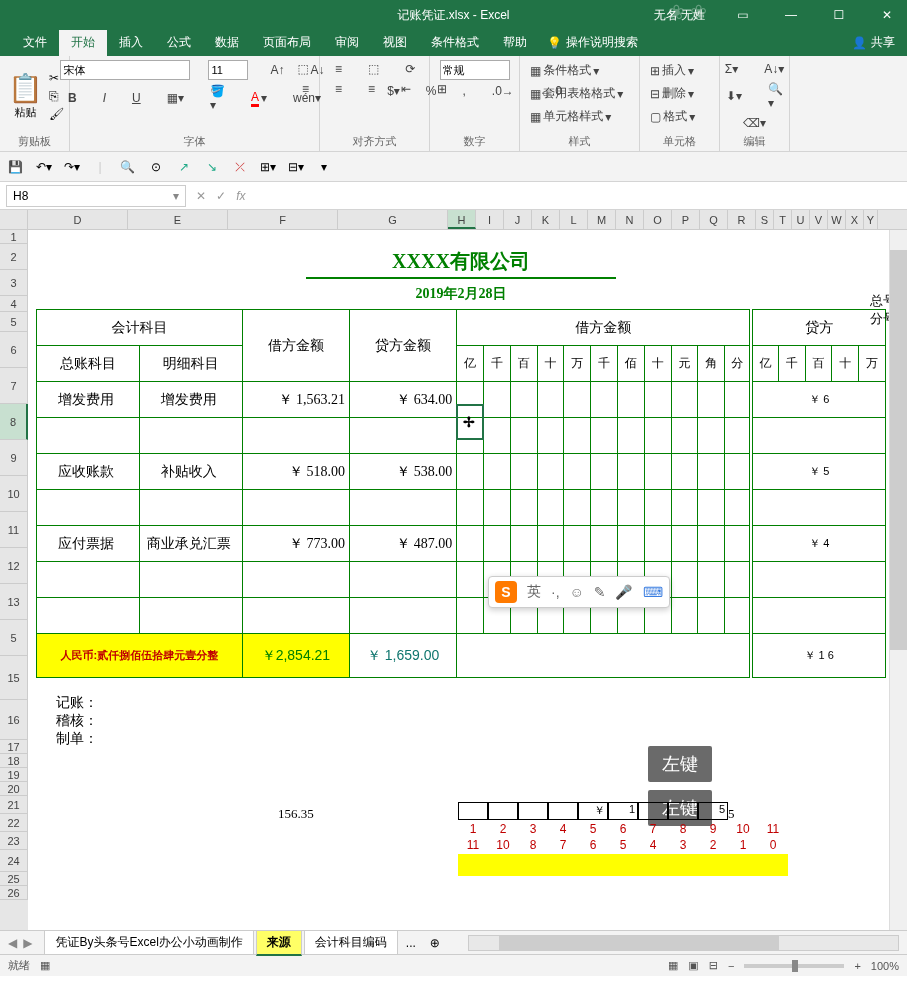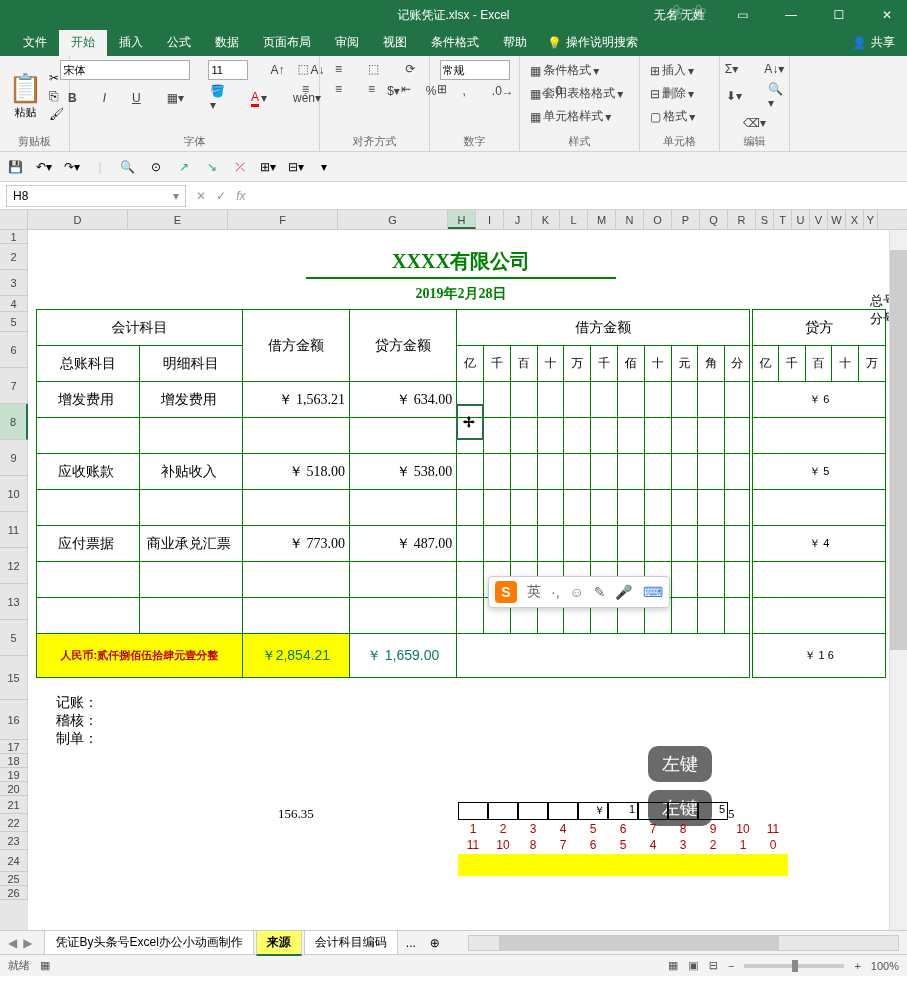--- a/index.html
+++ b/index.html
@@ -67,21 +67,21 @@
 .v-table .tall { height: 44px; }
 .v-table .dcol { width: 25px; font-size: 12px; }
 .v-table .amt { width: 100px; font-family: SimSun; }
 .v-table .subj { width: 96px; }
 .v-table .yellow { background: #ffff00; color: #c00000; font-weight: bold; }
 .v-table .yellow-green { background: #ffff00; color: #008000; font-weight: normal; }
 .v-table .red { color: #0f766e; }
 
 .v-foot { display: flex; justify-content: space-between; font-family: SimSun; font-size: 14px; margin-top: 16px; padding: 0 20px; flex-direction: column; }
 
-.click-hint { position: absolute; background: rgba(80,80,80,0.85); color: #fff; padding: 6px 14px; font-size: 18px; border-radius: 10px; }
+.click-hint { position: absolute; background: rgba(80,80,80,0.85); color: #fff; padding: 6px 14px; font-size: 18px; border-radius: 2px; }
 
 .helper-row { position: absolute; font-family: SimSun; font-size: 13px; }
 .helper-cells { display: flex; }
 .helper-cells span { width: 30px; border: 1px solid #000; height: 18px; text-align: right; padding-right: 2px; font-size: 11px; }
 .num-row { display: flex; color: #c00000; font-size: 12px; }
 .num-row span { width: 30px; text-align: center; }
 
 .yellow-bar { position: absolute; background: #ffff00; height: 22px; }
 
 

